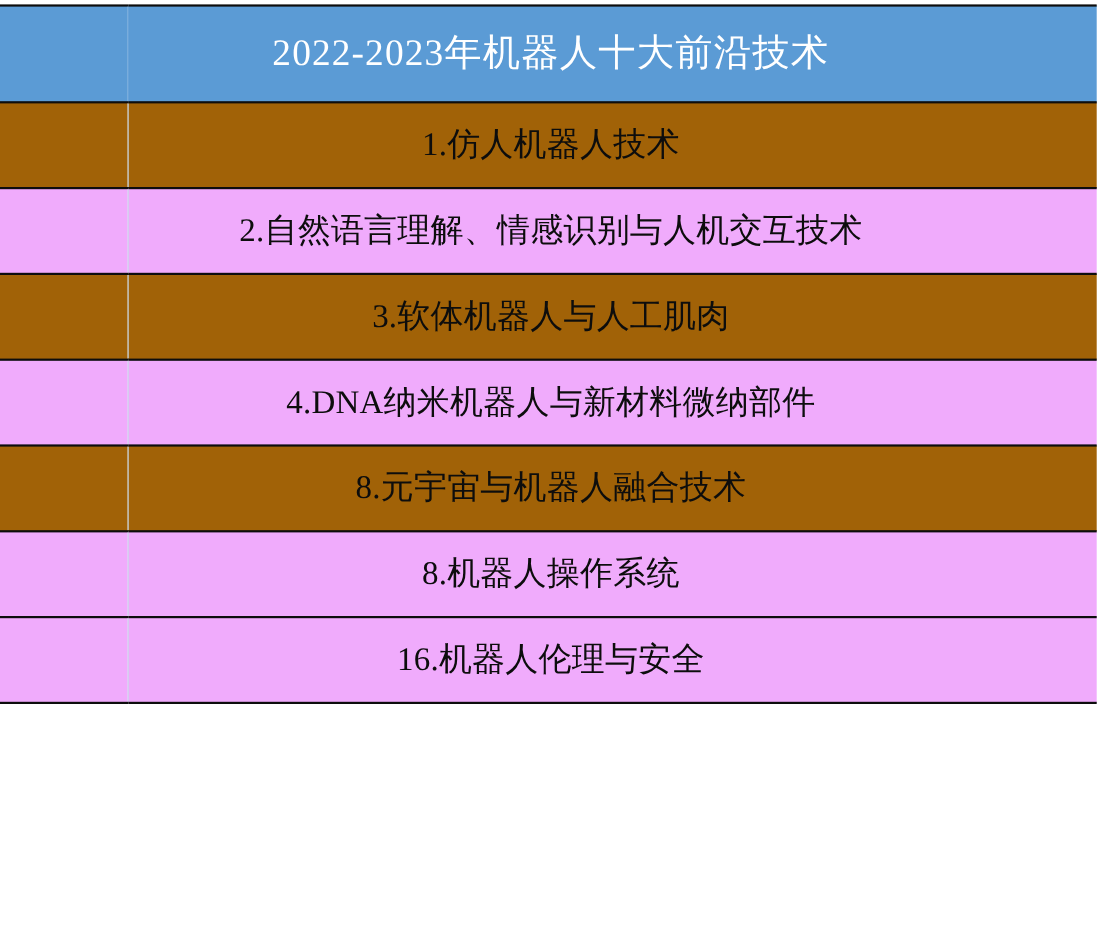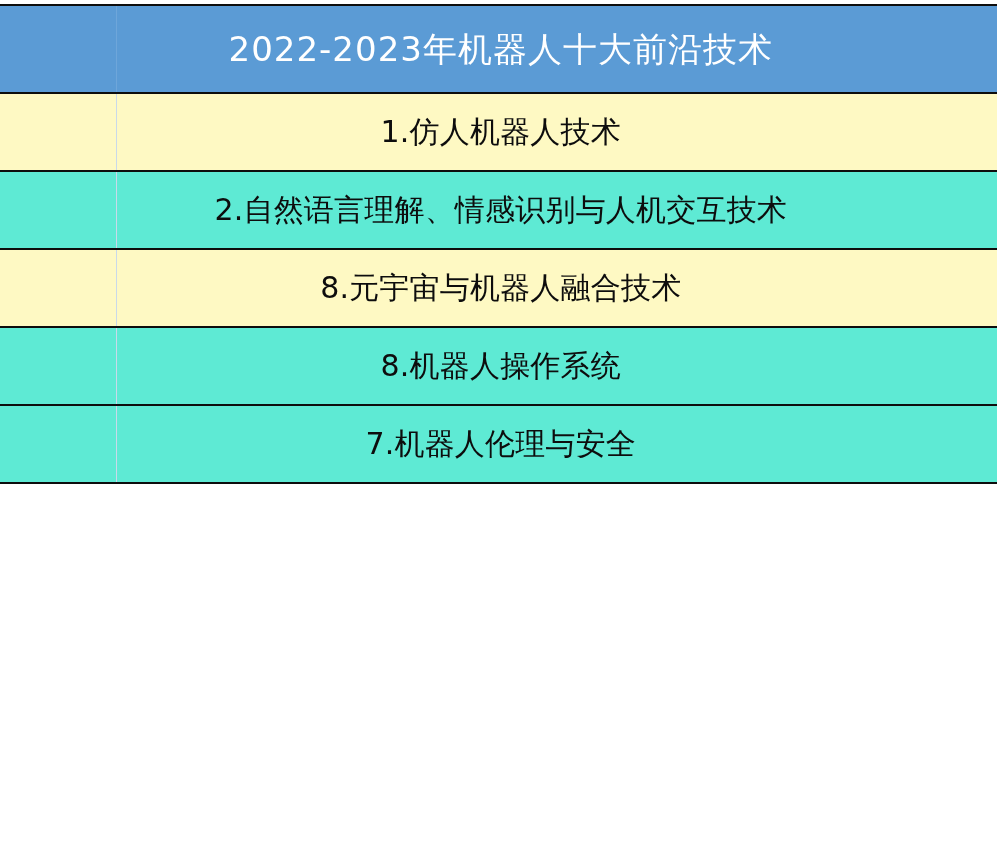--- a/index.html
+++ b/index.html
@@ -13,20 +13,21 @@
     height: 860px;
     overflow: hidden;
     font-family: "DejaVu Sans", "Liberation Sans", sans-serif;
   }
 
   .sheet {
     position: relative;
     width: 812px;
     height: 860px;
     background: #ffffff;
+    font-family: Liberation Serif, serif;
   }
 
   
   .tech-table {
     position: absolute;
     left: 0px;
     top: 4px;
     width: 997px;
     border-collapse: collapse;
     table-layout: fixed;
@@ -56,22 +57,22 @@
 
   .header-row .row-cell {
     height: 86px;
     background: #5B9BD5;
     color: #ffffff;
     font-size: 34px;
     letter-spacing: 1px;
   }
 
   
-  .band-tint .row-cell { background: #fef9c3; }
-  .band-plain .row-cell { background: #5eead4; }
+  .band-tint .row-cell { background: #a16207; }
+  .band-plain .row-cell { background: #f0abfc; }
 
   
   .gutter-cell {
     border-right: 1px solid #c9d9ea;
   }
   .header-row .gutter-cell {
     border-right: 1px solid #6ea6da;
   }
 
   .cell-text {
@@ -110,21 +111,33 @@
         </td>
       </tr>
 
       <tr class="band-plain">
         <td class="row-cell gutter-cell"></td>
         <td class="row-cell">
           <span class="cell-text">2.自然语言理解、情感识别与人机交互技术</span>
         </td>
       </tr>
 
+      <tr class="band-tint">
+        <td class="row-cell gutter-cell"></td>
+        <td class="row-cell">
+          <span class="cell-text">3.软体机器人与人工肌肉</span>
+        </td>
+      </tr>
 
+      <tr class="band-plain">
+        <td class="row-cell gutter-cell"></td>
+        <td class="row-cell">
+          <span class="cell-text">4.DNA纳米机器人与新材料微纳部件</span>
+        </td>
+      </tr>
 
       <tr class="band-tint">
         <td class="row-cell gutter-cell"></td>
         <td class="row-cell">
           <span class="cell-text">8.元宇宙与机器人融合技术</span>
         </td>
       </tr>
 
 
 
@@ -132,20 +145,20 @@
         <td class="row-cell gutter-cell"></td>
         <td class="row-cell">
           <span class="cell-text">8.机器人操作系统</span>
         </td>
       </tr>
 
 
       <tr class="band-plain">
         <td class="row-cell gutter-cell"></td>
         <td class="row-cell">
-          <span class="cell-text">7.机器人伦理与安全</span>
+          <span class="cell-text">16.机器人伦理与安全</span>
         </td>
       </tr>
 
     </tbody>
   </table>
 
 </div>
 
 </body></html>

